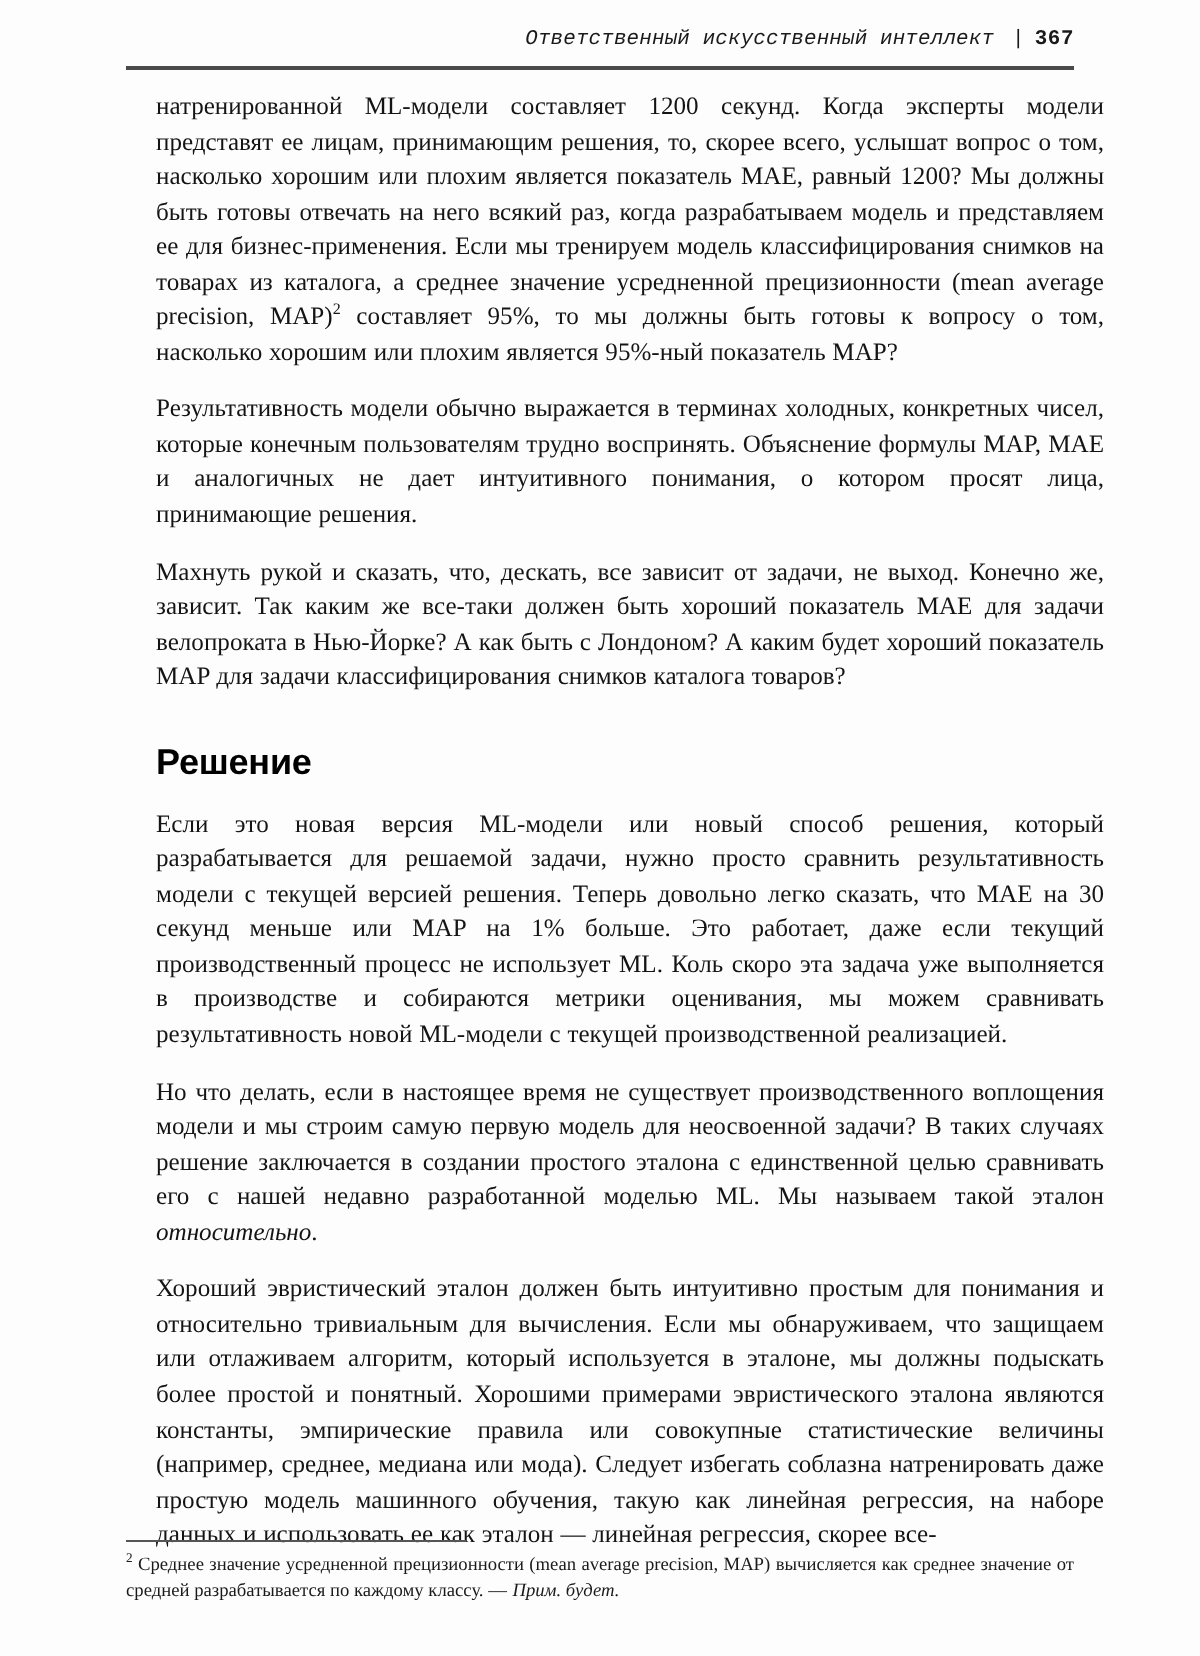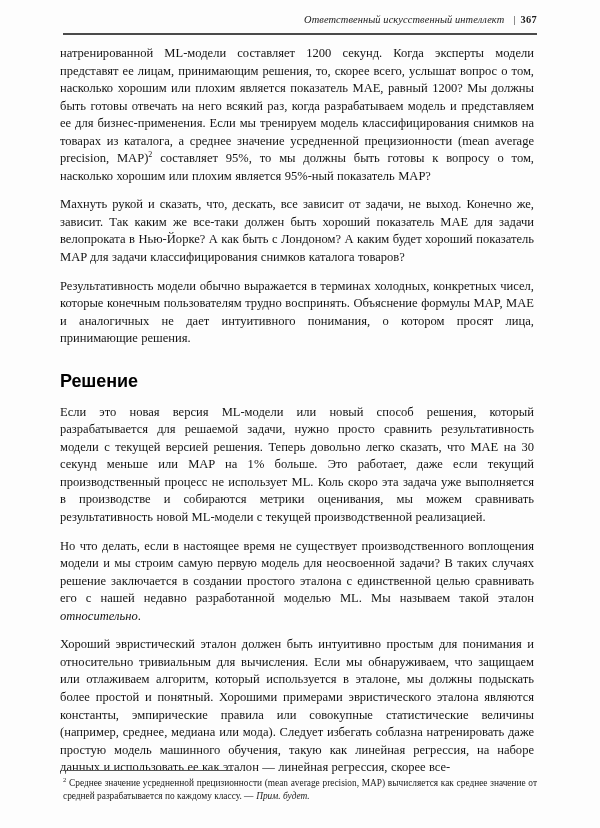--- a/index.html
+++ b/index.html
@@ -23,21 +23,21 @@
     background: #fdfdfd;
   }
 
   
   .header {
     position: absolute;
     left: 63px;
     top: 14px;
     width: 474px;
     text-align: right;
-    font-family: Liberation Serif, serif;
+    font-family: Liberation Mono, monospace;
     font-style: italic;
     font-size: 10.4px;
     letter-spacing: 0.1px;
     color: #1a1a1a;
     white-space: nowrap;
   }
   .header .sep {
     display: inline-block;
     padding: 0 5px 0 9px;
     font-style: normal;
@@ -52,21 +52,21 @@
     left: 63px;
     top: 33px;
     width: 474px;
     height: 1.6px;
     background: #4a4a4a;
   }
 
   
   .column {
     position: absolute;
-    left: 60px;
+    left: 78px;
     top: 45px;
     width: 474px;
   }
   p.body {
     margin: 0 0 11px 0;
     font-size: 12.55px;
     line-height: 17.55px;
     text-align: justify;
     text-justify: inter-word;
     hyphens: manual;
@@ -121,23 +121,23 @@
   <div class="header">
     <span>Ответственный искусственный интеллект</span><span class="sep">|</span><span class="folio">367</span>
   </div>
 
   <div class="rule-top"></div>
 
   <div class="column">
 
     <p class="body"><span>натренированной ML-модели составляет 1200 секунд. Когда эксперты модели представят ее лицам, принимающим решения, то, скорее всего, услышат вопрос о том, насколько хорошим или плохим является показатель MAE, равный 1200? Мы должны быть готовы отвечать на него всякий раз, когда разрабатываем модель и представляем ее для бизнес-применения. Если мы тренируем модель классифицирования снимков на товарах из каталога, а среднее значение усредненной прецизионности (mean average precision, MAP)</span><sup class="fn">2</sup><span> составляет 95%, то мы должны быть готовы к вопросу о том, насколько хорошим или плохим является 95%-ный показатель MAP?</span></p>
 
+    <p class="body">Результативность модели обычно выражается в терминах холодных, конкретных чисел, которые конечным пользователям трудно воспринять. Объяснение формулы MAP, MAE и аналогичных не дает интуитивного понимания, о котором просят лица, принимающие решения.</p>
+
     <p class="body">Махнуть рукой и сказать, что, дескать, все зависит от задачи, не выход. Конечно же, зависит. Так каким же все-таки должен быть хороший показатель MAE для задачи велопроката в Нью-Йорке? А как быть с Лондоном? А каким будет хороший показатель MAP для задачи классифицирования снимков каталога товаров?</p>
-
-    <p class="body">Результативность модели обычно выражается в терминах холодных, конкретных чисел, которые конечным пользователям трудно воспринять. Объяснение формулы MAP, MAE и аналогичных не дает интуитивного понимания, о котором просят лица, принимающие решения.</p>
 
     <h2 class="section">Решение</h2>
 
     <p class="body">Если это новая версия ML-модели или новый способ решения, который разрабатывается для решаемой задачи, нужно просто сравнить результативность модели с текущей версией решения. Теперь довольно легко сказать, что MAE на 30 секунд меньше или MAP на 1% больше. Это работает, даже если текущий производственный процесс не использует ML. Коль скоро эта задача уже выполняется в производстве и собираются метрики оценивания, мы можем сравнивать результативность новой ML-модели с текущей производственной реализацией.</p>
 
     <p class="body"><span>Но что делать, если в настоящее время не существует производственного воплощения модели и мы строим самую первую модель для неосвоенной задачи? В таких случаях решение заключается в создании простого эталона с единственной целью сравнивать его с нашей недавно разработанной моделью ML. Мы называем такой эталон </span><i>относительно</i><span>.</span></p>
 
     <p class="body tight">Хороший эвристический эталон должен быть интуитивно простым для понимания и относительно тривиальным для вычисления. Если мы обнаруживаем, что защищаем или отлаживаем алгоритм, который используется в эталоне, мы должны подыскать более простой и понятный. Хорошими примерами эвристического эталона являются константы, эмпирические правила или совокупные статистические величины (например, среднее, медиана или мода). Следует избегать соблазна натренировать даже простую модель машинного обучения, такую как линейная регрессия, на наборе данных и использовать ее как эталон — линейная регрессия, скорее все-</p>
 
   </div>

